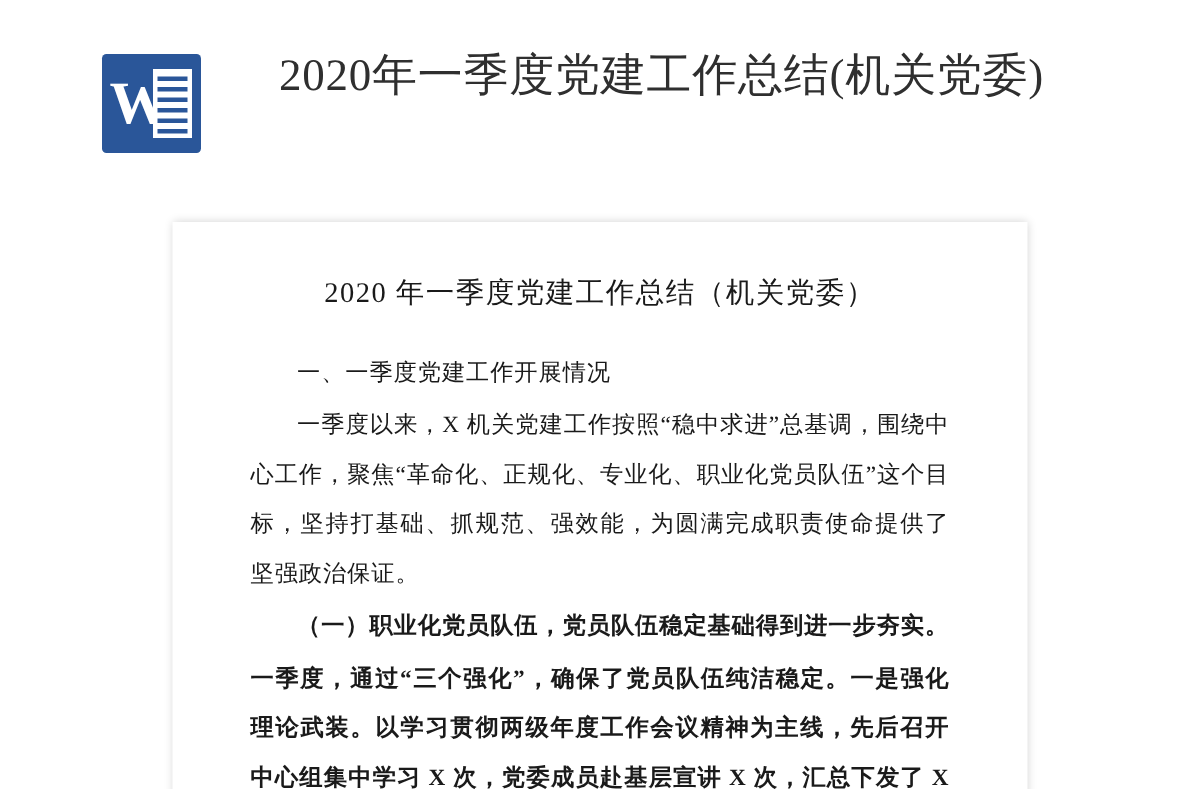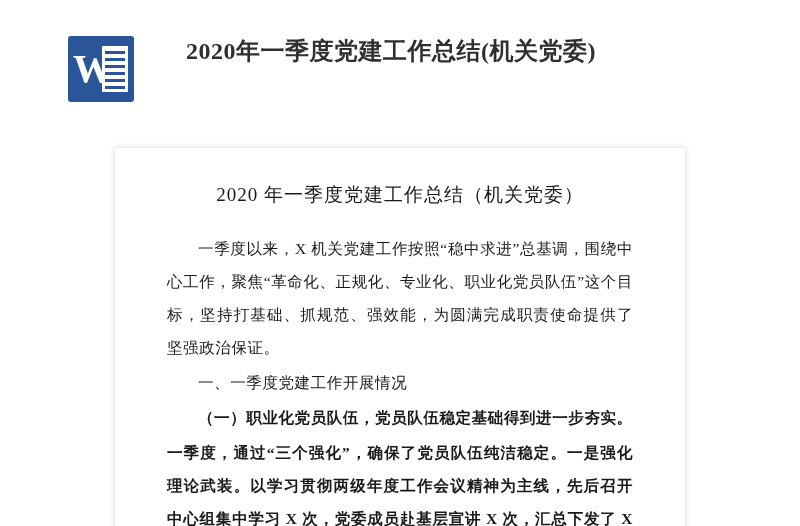--- a/index.html
+++ b/index.html
@@ -67,23 +67,23 @@
   }
   .word-icon .doc i:first-child { margin-top: 5px; }
 
   .doc-title {
     position: absolute;
     left: 186px;
     top: 30px;
     width: 600px;
     color: #2f2f2f;
     font-family: "Liberation Serif", serif;
-    font-size: 24px;
+    font-size: 30px;
     line-height: 42px;
-    font-weight: bold;
+    font-weight: normal;
     letter-spacing: 0.5px;
   }
 
   
   .sheet {
     position: absolute;
     left: 115px;
     top: 148px;
     width: 570px;
     height: 464px;
@@ -138,20 +138,20 @@
           <i></i>
           <i></i>
       </div>
     </div>
     <div class="doc-title">2020年一季度党建工作总结(机关党委)</div>
   </div>
 
   <div class="sheet">
     <div class="sheet-inner">
       <h1>2020 年一季度党建工作总结（机关党委）</h1>
+      <p>一、一季度党建工作开展情况</p>
       <p>一季度以来，X 机关党建工作按照“稳中求进”总基调，围绕中心工作，聚焦“革命化、正规化、专业化、职业化党员队伍”这个目标，坚持打基础、抓规范、强效能，为圆满完成职责使命提供了坚强政治保证。</p>
-      <p>一、一季度党建工作开展情况</p>
       <p style="font-weight:bold;">（一）职业化党员队伍，党员队伍稳定基础得到进一步夯实。</p>
       <p class="noindent tight" style="font-weight:bold;">一季度，通过“三个强化”，确保了党员队伍纯洁稳定。一是强化理论武装。以学习贯彻两级年度工作会议精神为主线，先后召开中心组集中学习 X 次，党委成员赴基层宣讲 X 次，汇总下发了 X 类“应知应会”</p>
     </div>
   </div>
 
 </div>
 
 </body></html>

